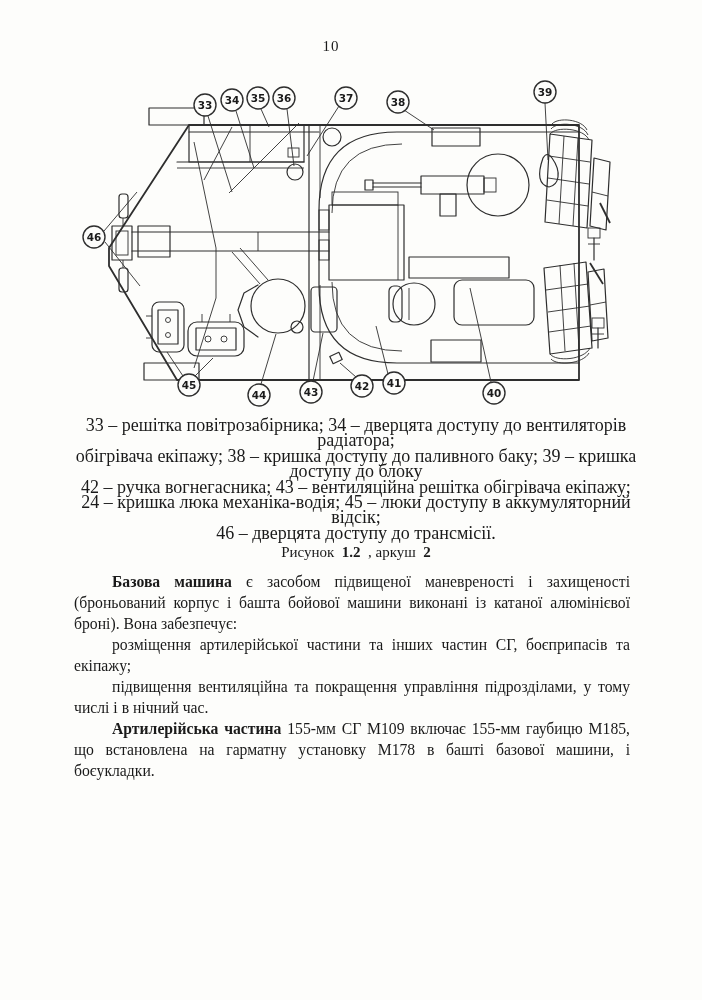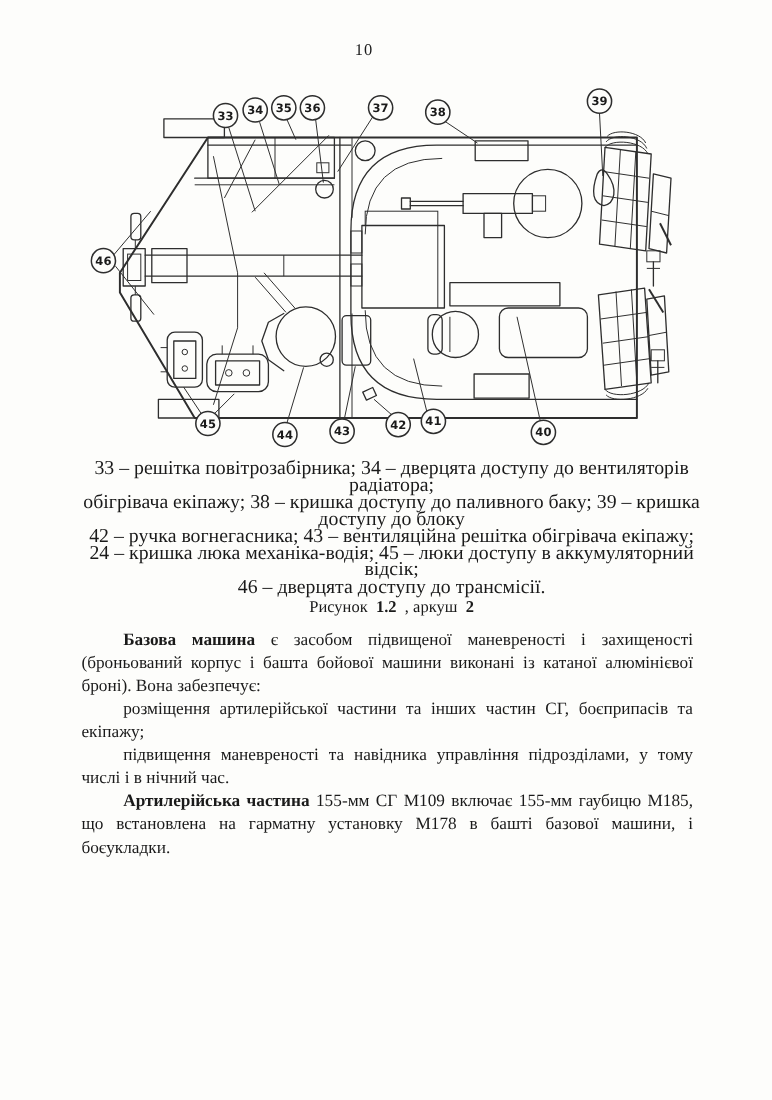--- a/index.html
+++ b/index.html
@@ -276,17 +276,17 @@
       <div class="legend-line">46 – дверцята доступу до трансмісії.</div>
       <div class="fig-caption">
         <span class="cap-b">Рисунок</span><span class="cap-u">  1.2  </span><span class="cap-b">, аркуш</span><span class="cap-u">  2</span>
       </div>
     </figcaption>
   </figure>
 
   <main class="body-text">
     <p><span class="lead">Базова машина</span><span> є засобом підвищеної маневреності і захищеності (броньований корпус і башта бойової машини виконані із катаної алюмінієвої броні). Вона забезпечує:</span></p>
     <p><span class="lead"></span><span>розміщення артилерійської частини та інших частин СГ, боєприпасів та екіпажу;</span></p>
-    <p><span class="lead"></span><span>підвищення маневреності та навідника управління підрозділами, у тому числі і в нічний час.</span></p>
+    <p><span class="lead"></span><span>підвищення вентиляційна та покращення управління підрозділами, у тому числі і в нічний час.</span></p>
     <p><span class="lead">Артилерійська частина</span><span> 155-мм СГ М109 включає 155-мм гаубицю М185, що встановлена на гарматну установку М178 в башті базової машини, і боєукладки.</span></p>
   </main>
 
 </div>
 
 </body></html>

